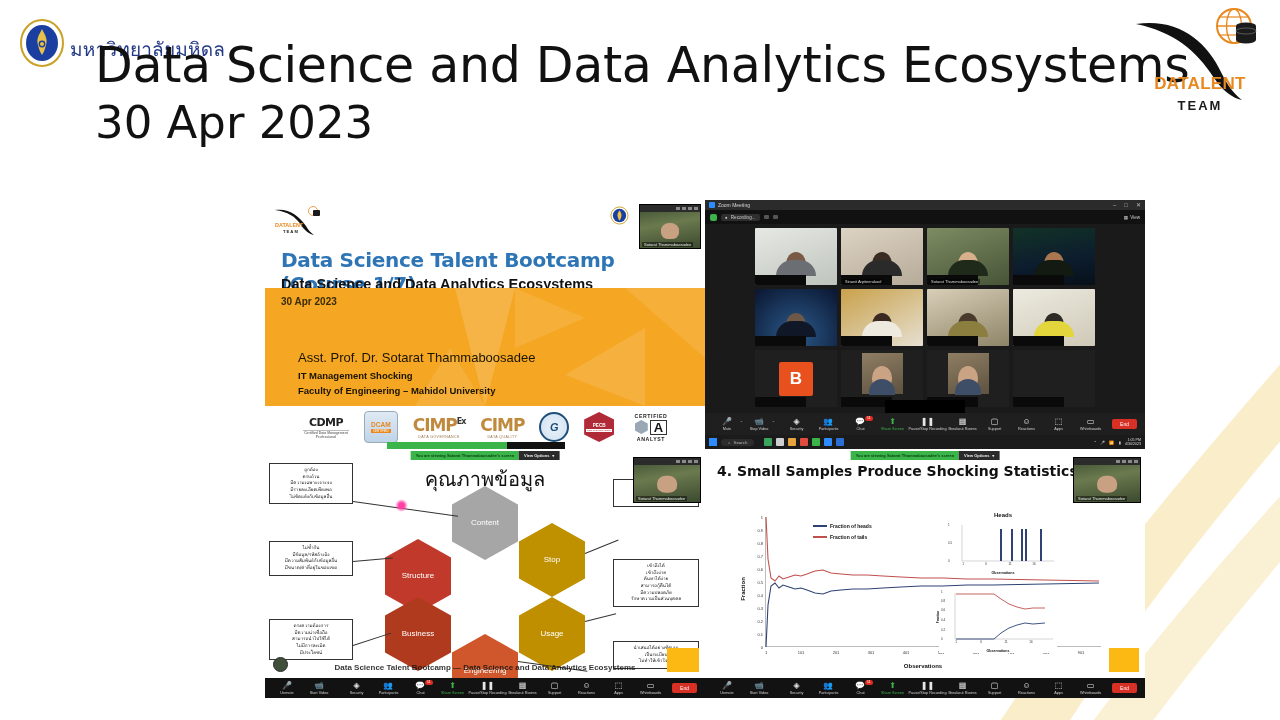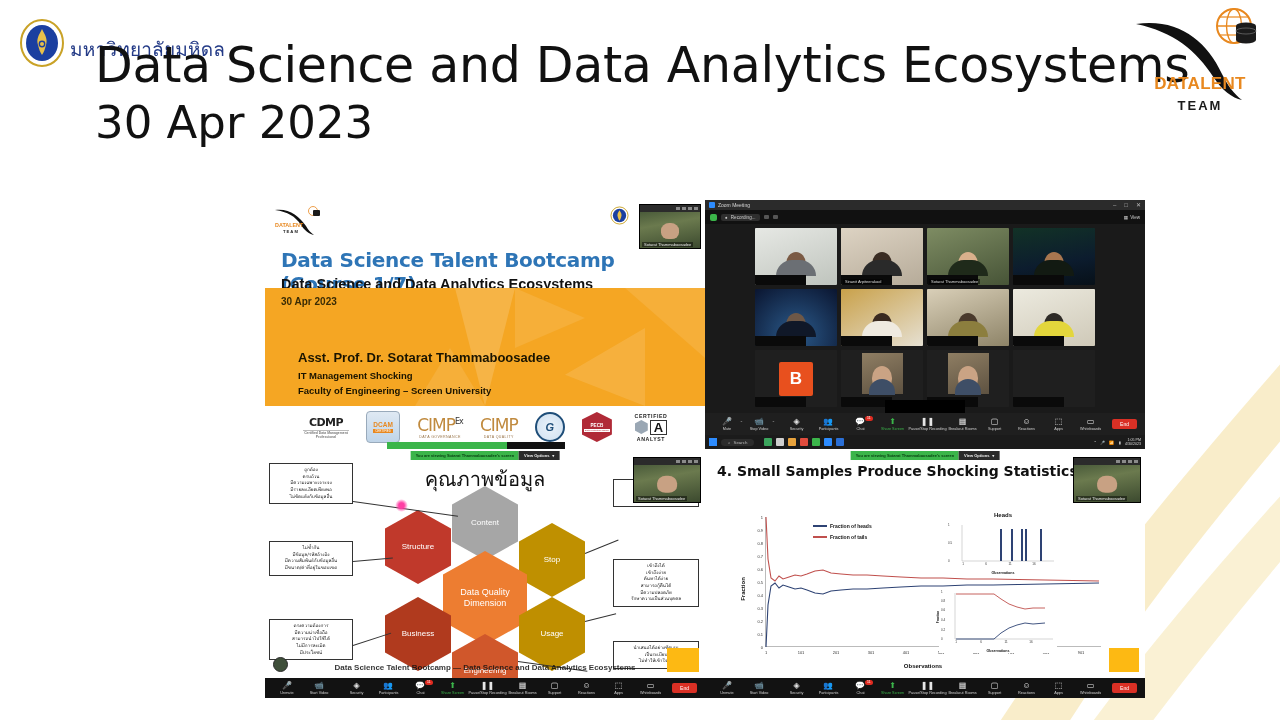--- a/index.html
+++ b/index.html
@@ -54,35 +54,35 @@
   .st-logo svg { width: 100%; height: 100%; }
   .st-logo .w { position: absolute; left: 2px; top: 17px; font-size: 5.4px; font-weight: bold; color: #E8881F; }
   .st-logo .t { position: absolute; left: 10px; top: 24px; font-size: 4.2px; font-weight: bold; color: #222; letter-spacing: 1px; }
   .st-mu { position: absolute; right: 76px; top: 6px; width: 19px; height: 19px; }
   .st-h1 { position: absolute; left: 16px; top: 48px; font-size: 20px; font-weight: bold;
       color: #2E75B6; font-family: "DejaVu Sans", sans-serif; letter-spacing: -.3px; }
   .st-h2 { position: absolute; left: 16px; top: 76px; font-size: 14.5px; font-weight: bold; color: #111; }
   .st-band { position: absolute; left: 0; top: 88px; width: 440px; height: 118px; background: #F5A623; overflow:hidden; }
   .st-band .tri { position: absolute; opacity: .16; background: #fff; }
   .st-date { position: absolute; left: 16px; top: 96px; font-size: 10px; font-weight: bold; color: #3a2c05; }
-  .st-auth { position: absolute; left: 33px; top: 150px; font-size: 13px; font-weight: bold; color: #1a1400; }
+  .st-auth { position: absolute; left: 33px; top: 150px; font-size: 13px; font-weight: normal; color: #1a1400; }
   .st-l1 { position: absolute; left: 33px; top: 170px; font-size: 9.5px; font-weight: bold; color: #1a1400; }
   .st-l2 { position: absolute; left: 33px; top: 185px; font-size: 9.5px; font-weight: bold; color: #1a1400; }
   .badges { position: absolute; left: 38px; top: 210px; width: 370px; height: 34px;
       display: flex; align-items: center; justify-content: space-between; }
   .badge { font-size: 6px; color: #555; text-align: center; font-weight: bold; }
   .bdg-comp { width: 46px; }
   .bdg-comp .big { font-size: 11px; letter-spacing: -.5px; color: #222; font-family:"DejaVu Sans",sans-serif; }
   .bdg-comp .sm { font-size: 3.4px; color:#777; border-top:1px solid #bbb; margin-top:1px; }
   .bdg-dcam { width: 34px; height: 32px; border-radius: 4px; background: linear-gradient(#dfe9f3,#bfd4e8);
       border: 1px solid #9ab; display:flex; flex-direction:column; align-items:center; justify-content:center; }
   .bdg-dcam .t1 { font-size:6.5px; color:#E8881F; font-weight:bold; }
   .bdg-dcam .t2 { font-size:3px; color:#246; background:#E8881F; color:#fff; padding:0 2px; margin-top:1px; }
   .bdg-cimp { text-align:center; }
-  .bdg-cimp .big { font-size:17px; font-weight:normal; color:#C08A3E; letter-spacing:-1px; font-family:"DejaVu Sans",sans-serif; }
+  .bdg-cimp .big { font-size:17px; font-weight:bold; color:#C08A3E; letter-spacing:-1px; font-family:"DejaVu Sans",sans-serif; }
   .bdg-cimp .sub { font-size:3.6px; color:#99754a; letter-spacing:.4px; }
   .bdg-cimp .ex { font-size:8px; vertical-align: super; color:#333; }
   .bdg-circ { width:30px; height:30px; border-radius:50%; border:2px solid #1F4E79;
       background: radial-gradient(#eaf2fa,#cfe0f0); display:flex;align-items:center;justify-content:center;
       font-size:11px;color:#1F4E79;font-weight:bold;font-style:italic; }
   .bdg-pecb { width:30px;height:30px; background:#B02A37; color:#fff;
       clip-path: polygon(50% 0,100% 25%,100% 75%,50% 100%,0 75%,0 25%);
       display:flex;flex-direction:column;align-items:center;justify-content:center; }
   .bdg-pecb .t1{font-size:4.6px;font-weight:bold;}
   .bdg-pecb .t2{font-size:2.4px;background:#fff;color:#B02A37;padding:0 1px;margin-top:1px;}
@@ -292,21 +292,21 @@
       <div class="st-band">
         <div class="tri" style="left:190px;top:0;width:60px;height:118px;clip-path:polygon(0 0,100% 0,50% 100%);"></div>
         <div class="tri" style="left:250px;top:0;width:70px;height:60px;clip-path:polygon(0 0,100% 50%,0 100%);opacity:.1"></div>
         <div class="tri" style="left:300px;top:40px;width:80px;height:78px;clip-path:polygon(100% 0,100% 100%,0 60%);opacity:.12"></div>
         <div class="tri" style="left:360px;top:0;width:80px;height:70px;clip-path:polygon(0 0,100% 0,100% 100%);opacity:.1"></div>
         <div class="tri" style="left:150px;top:60px;width:70px;height:58px;clip-path:polygon(0 100%,50% 0,100% 100%);opacity:.1"></div>
       </div>
       <div class="st-date">30 Apr 2023</div>
       <div class="st-auth">Asst. Prof. Dr. Sotarat Thammaboosadee</div>
       <div class="st-l1">IT Management Shocking</div>
-      <div class="st-l2">Faculty of Engineering – Screen University</div>
+      <div class="st-l2">Faculty of Engineering – Mahidol University</div>
 
       <div class="badges">
         <div class="badge bdg-comp">
           <div class="big">CDMP</div>
           <div class="sm">Certified Data Management Professional</div>
         </div>
         <div class="bdg-dcam">
           <div class="t1">DCAM</div>
           <div class="t2">CERTIFIED</div>
         </div>
@@ -558,22 +558,21 @@
         <span class="blk">
           <span>View Options</span>
           <span>▾</span>
         </span>
       </div>
 
       <div class="hex-title">คุณภาพข้อมูล</div>
 
       <div class="hx" style="left:187px; top:37px; background:#A6A6A6;">Content</div>
       <div class="hx" style="left:254px; top:74px; background:#BF9000;">Stop</div>
-      <div class="hx" style="left:120px; top:61px; background:#C0392B;">Structure</div>
-      <div class="hx center" style="left:178px; top:102px; background:#ED7D31;">Data Quality Dimension</div>
+      <div class="hx" style="left:120px; top:90px; background:#C0392B;">Structure</div>
       <div class="hx" style="left:120px; top:148px; background:#B03A1E;">Business</div>
       <div class="hx" style="left:254px; top:148px; background:#BF8F00;">Usage</div>
       <div class="hx" style="left:187px; top:185px; background:#D0572B;">Engineering</div>
 
       <div class="tbox" style="left:4px; top:14px; width:84px;">
         <div>ถูกต้อง</div>
         <div>ครบถ้วน</div>
         <div>มีความเฉพาะเจาะจง</div>
         <div>มีรายละเอียดเพียงพอ</div>
         <div>ไม่ขัดแย้งกับข้อมูลอื่น</div>

